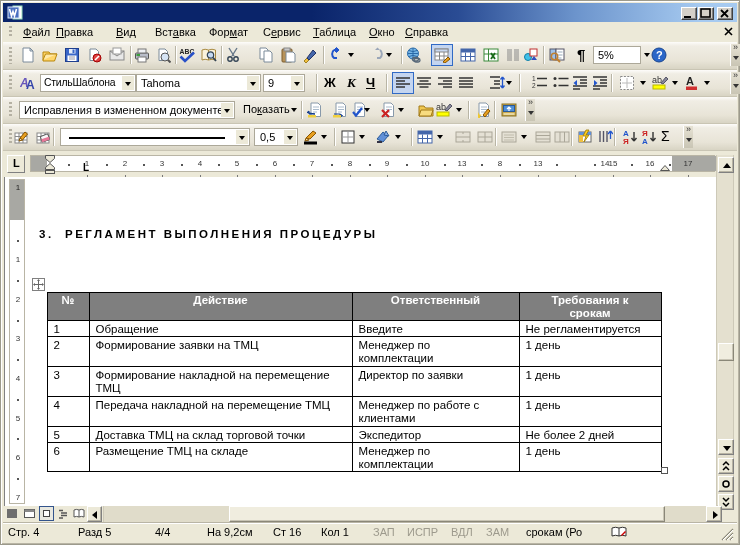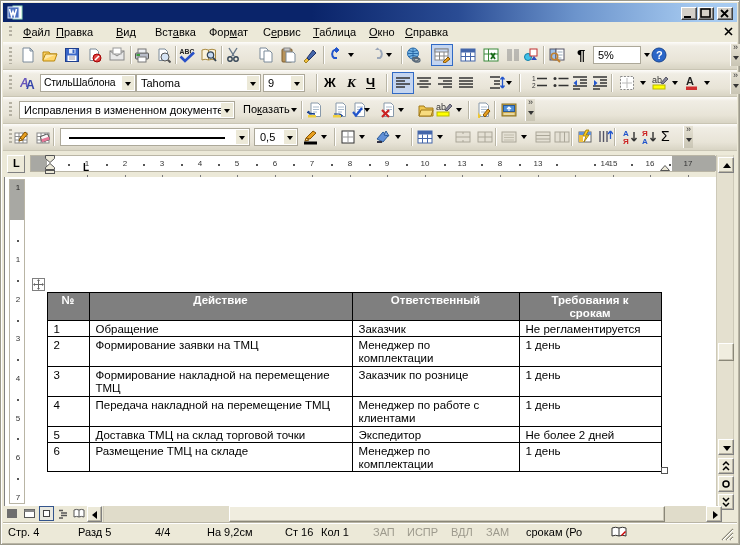--- a/index.html
+++ b/index.html
@@ -544,20 +544,21 @@
 <span class="vd" style="top:60px"></span>
 <span class="vd" style="top:100px"></span>
 <span class="vd" style="top:140px"></span>
 <span class="vd" style="top:179px"></span>
 <span class="vd" style="top:219px"></span>
 <span class="vd" style="top:258px"></span>
 <span class="vd" style="top:298px"></span>
 <span class="vd" style="top:338px"></span>
   </div>
 
+  <div class="abs" style="left:34px;top:51px;font-weight:bold;font-size:11.5px;letter-spacing:2.5px;">3.&nbsp;&nbsp;РЕГЛАМЕНТ ВЫПОЛНЕНИЯ ПРОЦЕДУРЫ</div>
 
   <div class="abs" style="left:27px;top:101px;width:13px;height:13px;border:1px solid #808080;background:#fff;">
     <svg width="11" height="11" viewBox="0 0 11 11">
         <path d="M5.5 0 L7 2 H6 V5 H9 V4 L11 5.5 L9 7 V6 H6 V9 H7 L5.5 11 L4 9 H5 V6 H2 V7 L0 5.5 L2 4 V5 H5 V2 H4 Z" fill="#666"></path>
       </svg>
   </div>
 
   <table class="doc abs" style="left:41.5px;top:115px;width:615px;">
     <colgroup>
         <col style="width:42px">
@@ -568,33 +569,33 @@
     <tbody>
         <tr style="height:28px;">
           <td class="hd">№</td>
           <td class="hd">Действие</td>
           <td class="hd">Ответственный</td>
           <td class="hd">Требования к<br>срокам</td>
         </tr>
     <tr style="height:16px;">
           <td>1</td>
           <td>Обращение</td>
-          <td>Заказчик</td>
+          <td>Введите</td>
           <td>Не регламентируется</td>
         </tr>
     <tr style="height:30px;">
           <td>2</td>
           <td>Формирование заявки на ТМЦ</td>
           <td>Менеджер по<br>комплектации</td>
           <td>1 день</td>
         </tr>
     <tr style="height:30px;">
           <td>3</td>
           <td>Формирование накладной на перемещение<br>ТМЦ</td>
-          <td>Заказчик по рознице</td>
+          <td>Директор по заявки</td>
           <td>1 день</td>
         </tr>
     <tr style="height:30px;">
           <td>4</td>
           <td>Передача накладной на перемещение ТМЦ</td>
           <td>Менеджер по работе с<br>клиентами</td>
           <td>1 день</td>
         </tr>
     <tr style="height:16px;">
           <td>5</td>
@@ -657,21 +658,21 @@
   <div class="sbtn" style="left:703px;top:0px;width:16px;height:16px;">
       <div class="tri" style="left:6px;top:4px;border-left:5px solid #000;border-right:none;"></div>
     </div>
 </div>
 
 <div id="status" class="abs">
   <span class="st" style="left:5px">Стр. 4</span>
   <span class="st" style="left:75px">Разд 5</span>
   <span class="st" style="left:152px">4/4</span>
   <span class="st" style="left:204px">На 9,2см</span>
-  <span class="st" style="left:282px">Ст 16</span>
+  <span class="st" style="left:270px">Ст 16</span>
   <span class="st" style="left:318px">Кол 1</span>
   <span class="st gr" style="left:370px">ЗАП</span>
   <span class="st gr" style="left:404px">ИСПР</span>
   <span class="st gr" style="left:448px">ВДЛ</span>
   <span class="st gr" style="left:483px">ЗАМ</span>
   <span class="st" style="left:523px">срокам (Ро</span>
   <svg class="abs" style="left:608px;top:3px" width="16" height="13" viewBox="0 0 16 13">
     <path d="M1 2 Q4.5 0.5 8 2 Q11.5 0.5 15 2 V10 Q11.5 8.5 8 10 Q4.5 8.5 1 10 Z" fill="#fff" stroke="#333"></path>
     <path d="M8 2 V10" stroke="#333"></path>
     <path d="M10 9 L14 5 L15 6 L11 10 Z" fill="#C00"></path>

